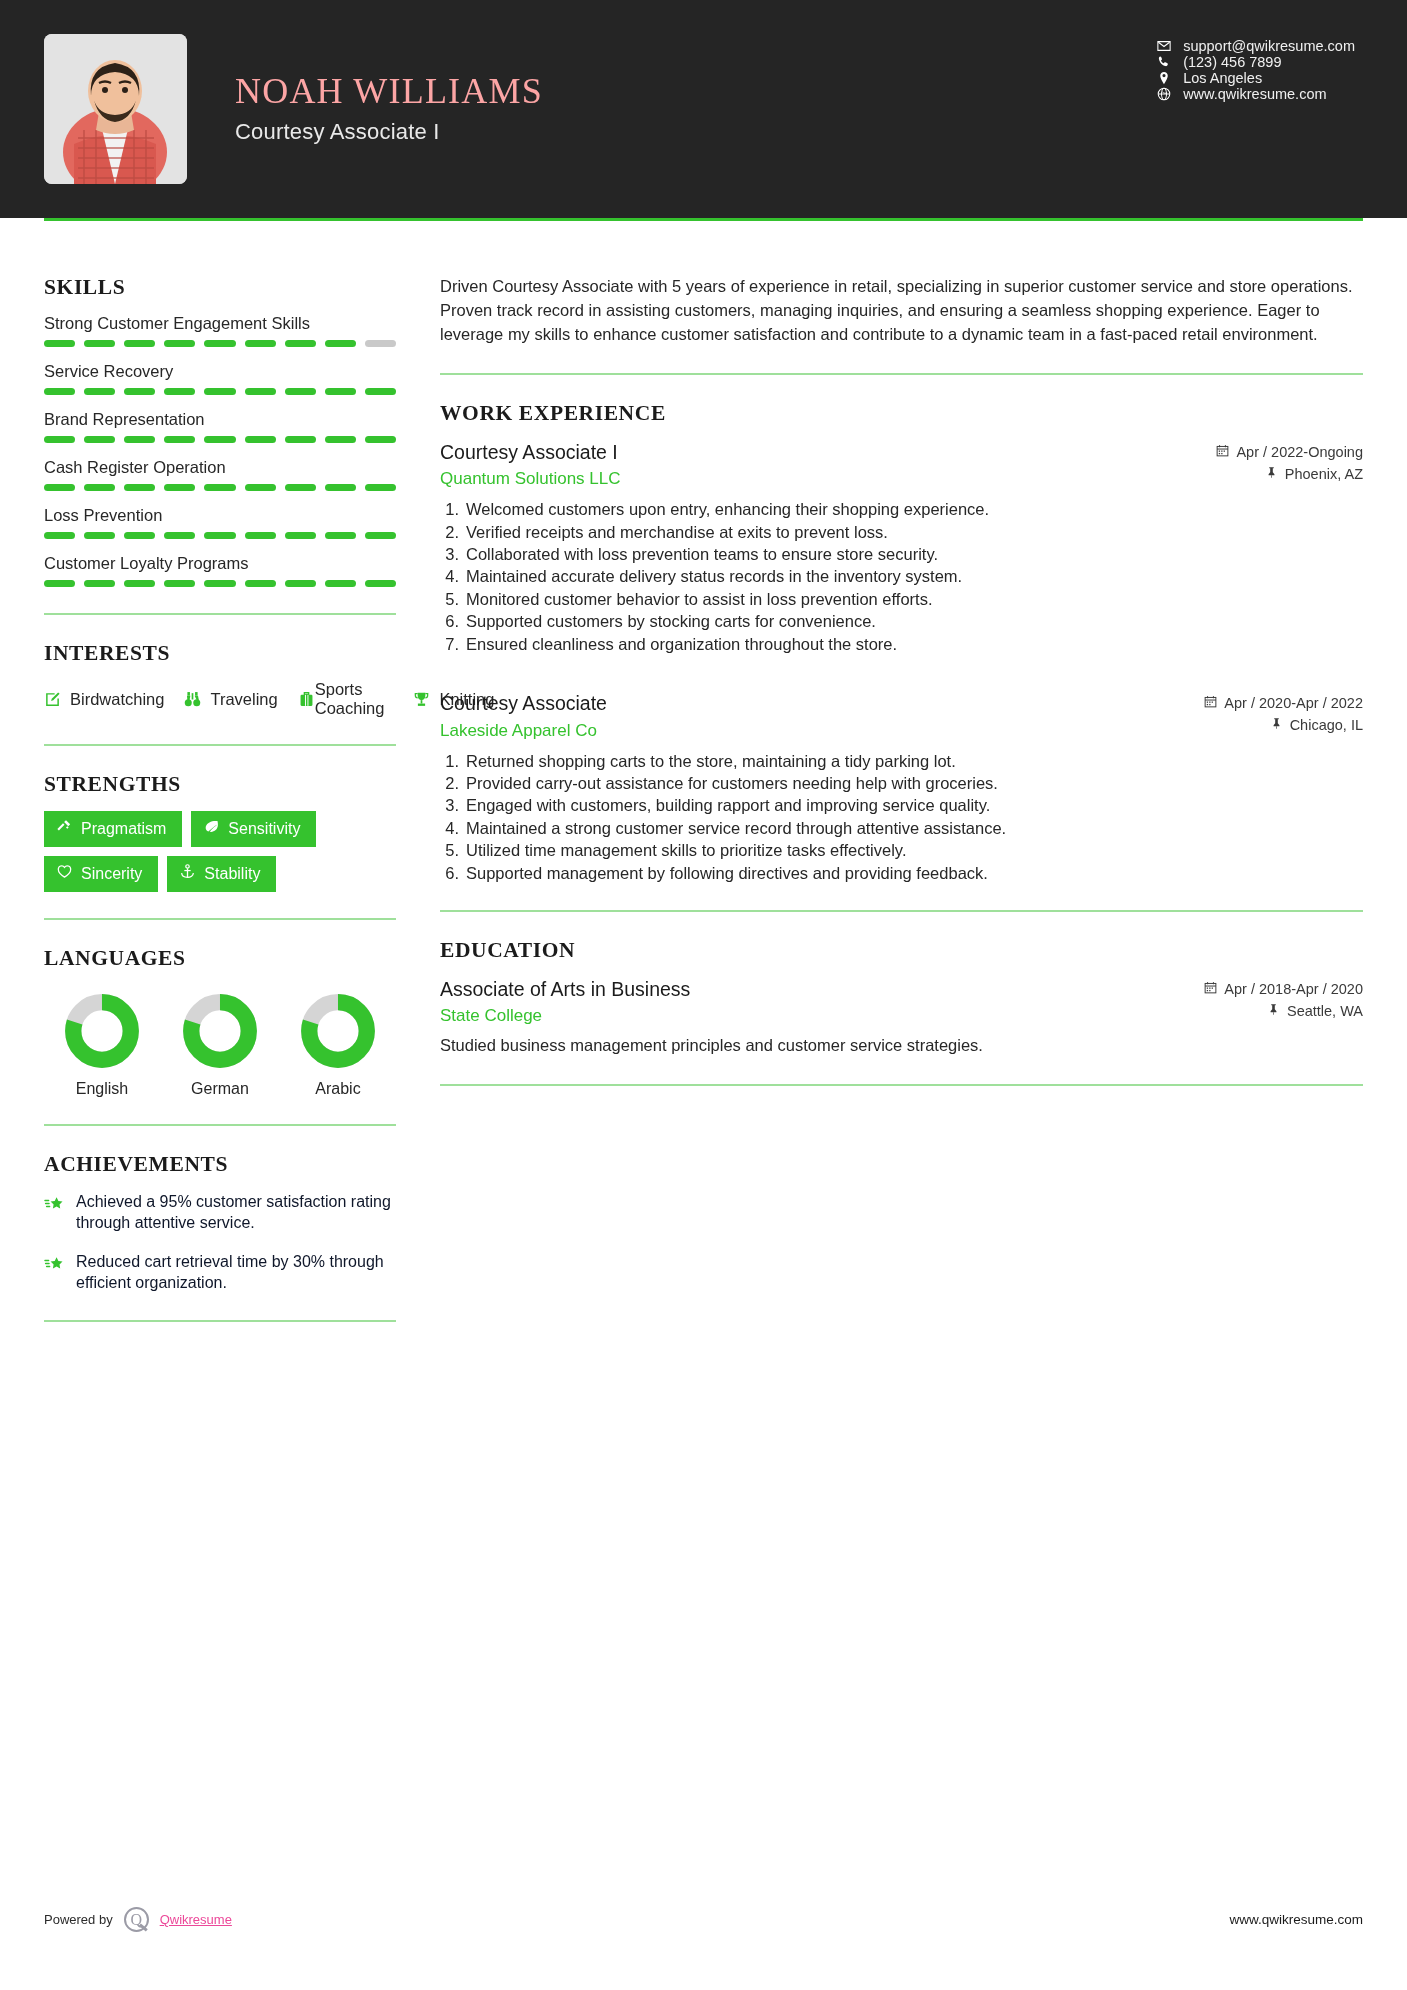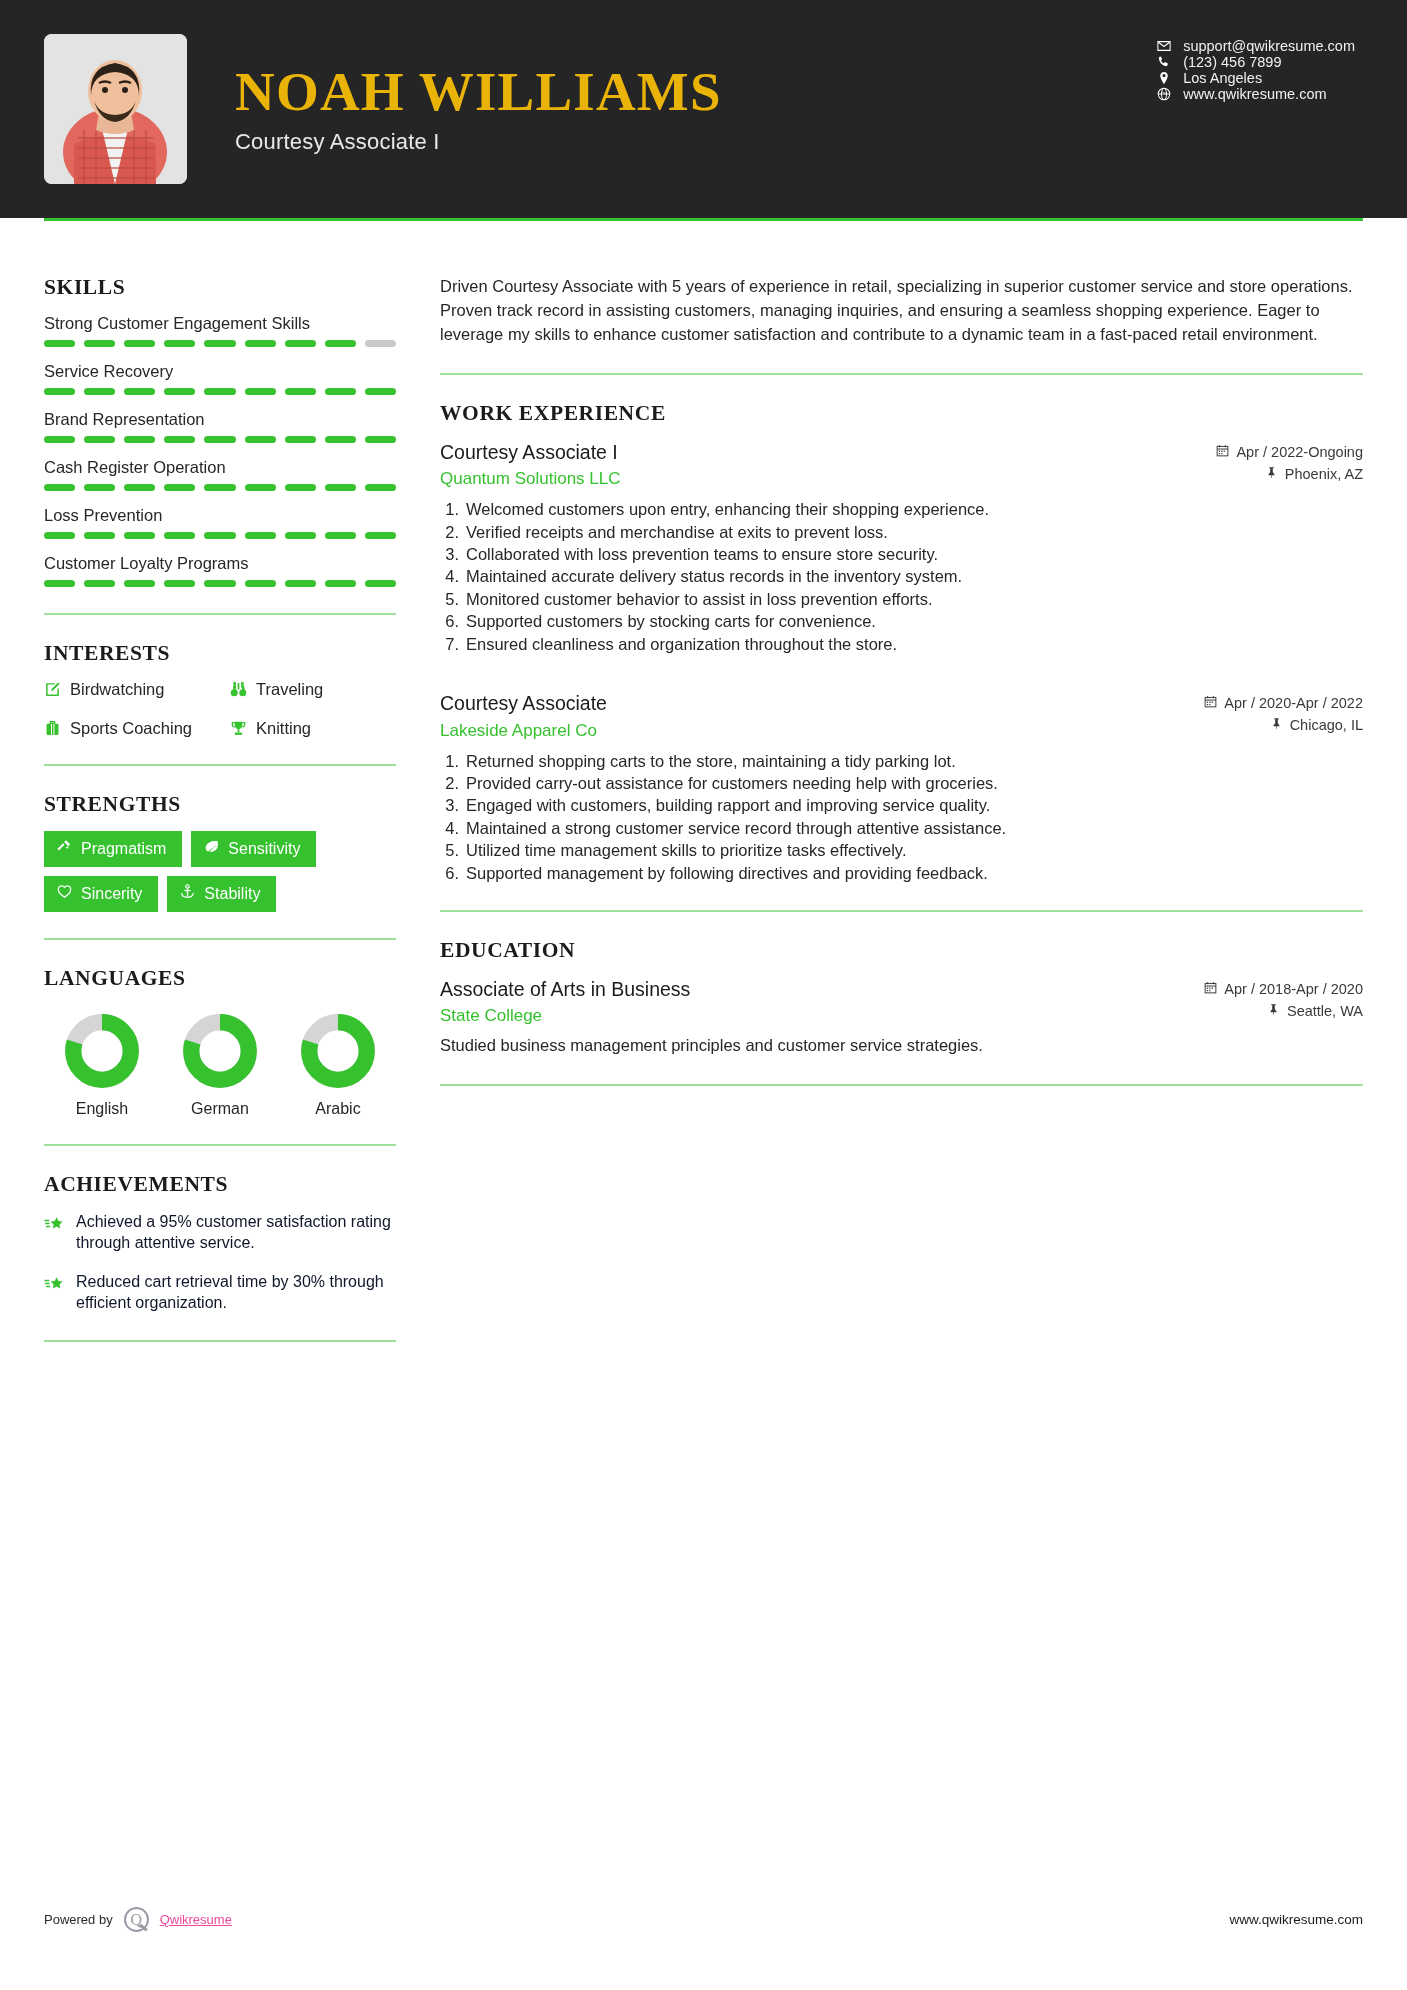--- a/index.html
+++ b/index.html
@@ -30,24 +30,24 @@
     border-radius: 8px;
     background: linear-gradient(160deg,#e6e6e6 0%, #d8d8d8 100%);
     overflow: hidden;
     flex: 0 0 auto;
     position: relative;
   }
   .avatar svg { display: block; width: 100%; height: 100%; }
   .identity { margin-left: 48px; }
   .name {
     font-family: "Liberation Serif", serif;
-    font-weight: bold;
-    font-size: 55px;
+    font-weight: normal;
+    font-size: 36px;
     letter-spacing: 1.2px;
-    color: #eab308;
+    color: #fca5a5;
     line-height: 1.05;
   }
   .role {
     font-size: 22px;
     color: #e9e9e9;
     margin-top: 8px;
     letter-spacing: .2px;
   }
   .contacts {
     position: absolute;
@@ -109,21 +109,21 @@
     height: 7px;
     flex: 1 1 0;
     border-radius: 4px;
     background: #35c22e;
   }
   .dash.off { background: #c9c9c9; }
 
   
   .interests {
     display: grid;
-    grid-template-columns: 1fr 1fr;
+    grid-template-columns: 1fr 1fr 1fr 1fr;
     row-gap: 11px;
     column-gap: 0px;
     gap: 20px;
   }
   .interest {
     display: flex;
     align-items: center;
     font-size: 16.5px;
     color: #272727;
   }

